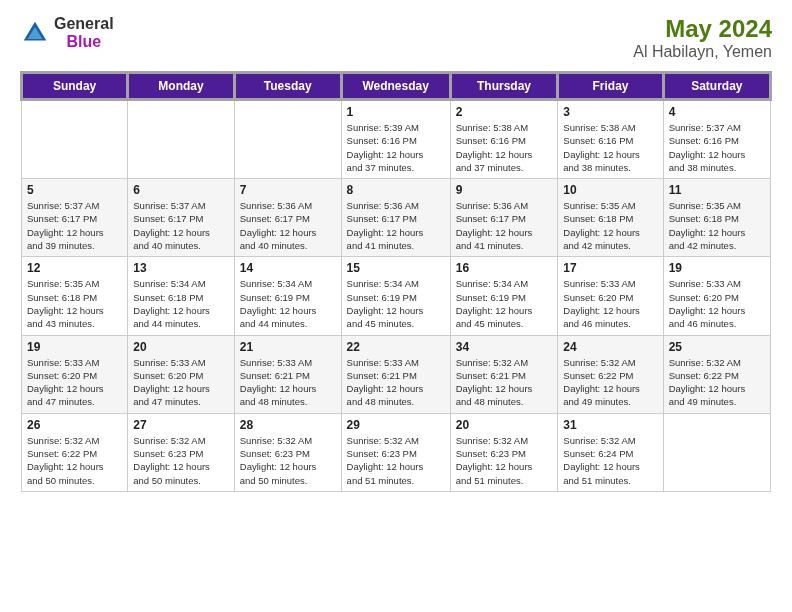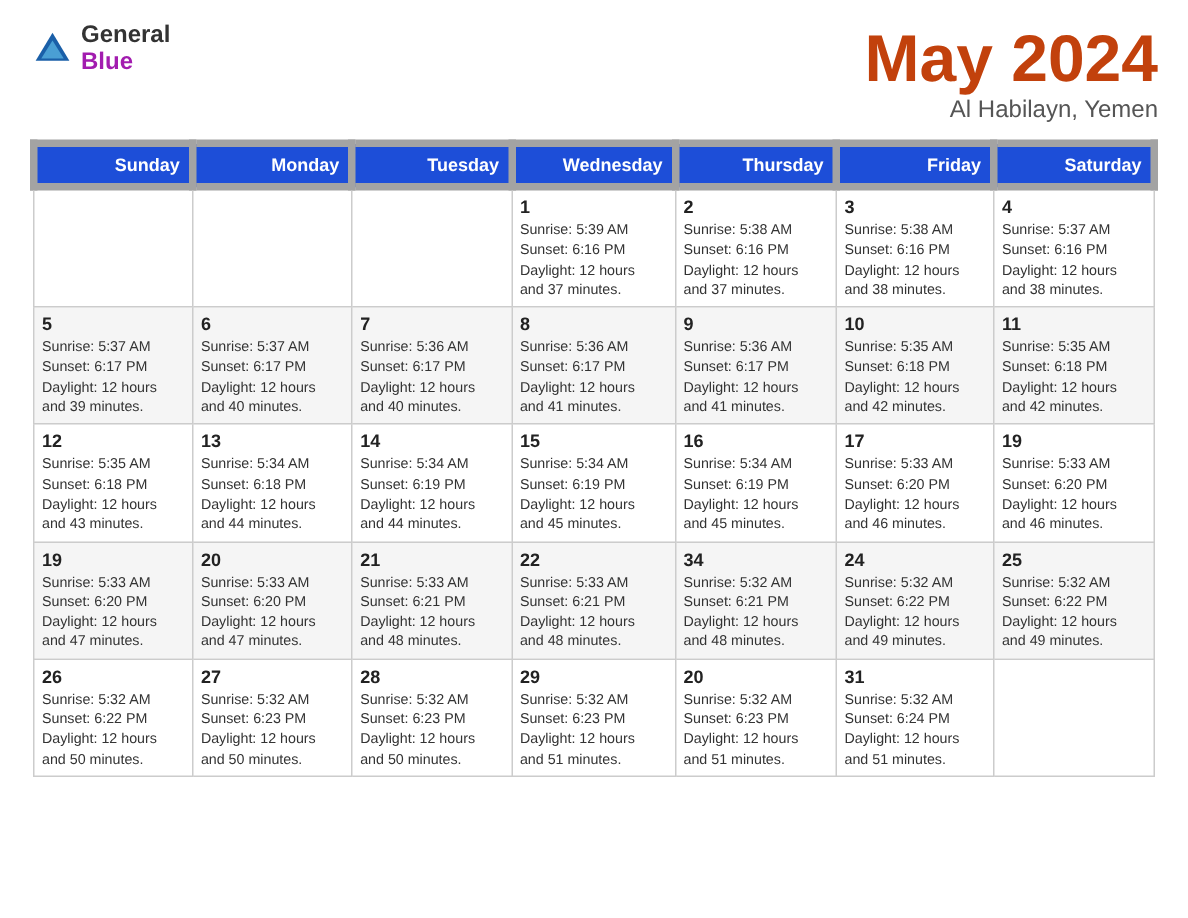--- a/index.html
+++ b/index.html
@@ -22,59 +22,60 @@
     }
     .logo {
       display: flex;
       align-items: center;
       gap: 4px;
     }
     .logo-text {
       display: flex;
       flex-direction: column;
       line-height: 1.1;
+      align-items: center;
     }
     .logo-general {
       font-size: 16px;
       font-weight: bold;
       color: #333;
     }
     .logo-blue {
       font-size: 16px;
       font-weight: bold;
       color: #a21caf;
     }
     .logo-icon {
       width: 30px;
       height: 30px;
     }
     .title-block {
       text-align: right;
     }
     .title-month {
-      font-size: 44px;
+      font-size: 24px;
       font-weight: bold;
-      color: #c2410c;
+      color: #4d7c0f;
     }
     .title-location {
       font-size: 16px;
       color: #555;
     }
     .calendar {
       width: 100%;
       border-collapse: collapse;
       border: 1px solid #ccc;
     }
     .calendar th {
-      background: #1d4ed8;
+      background: #4c1d95;
       color: #fff;
-      text-align: right;
+      text-align: center;
       padding: 5px 6px;
       font-size: 12px;
-      border: 5px solid #a3a3a3;
+      border: 3px solid #a3a3a3;
     }
     .calendar td {
       border: 1px solid #ccc;
       vertical-align: top;
       padding: 4px 5px;
       width: 113px;
       min-height: 80px;
       background: #fff;
     }
     .calendar tr:nth-child(even) td {

